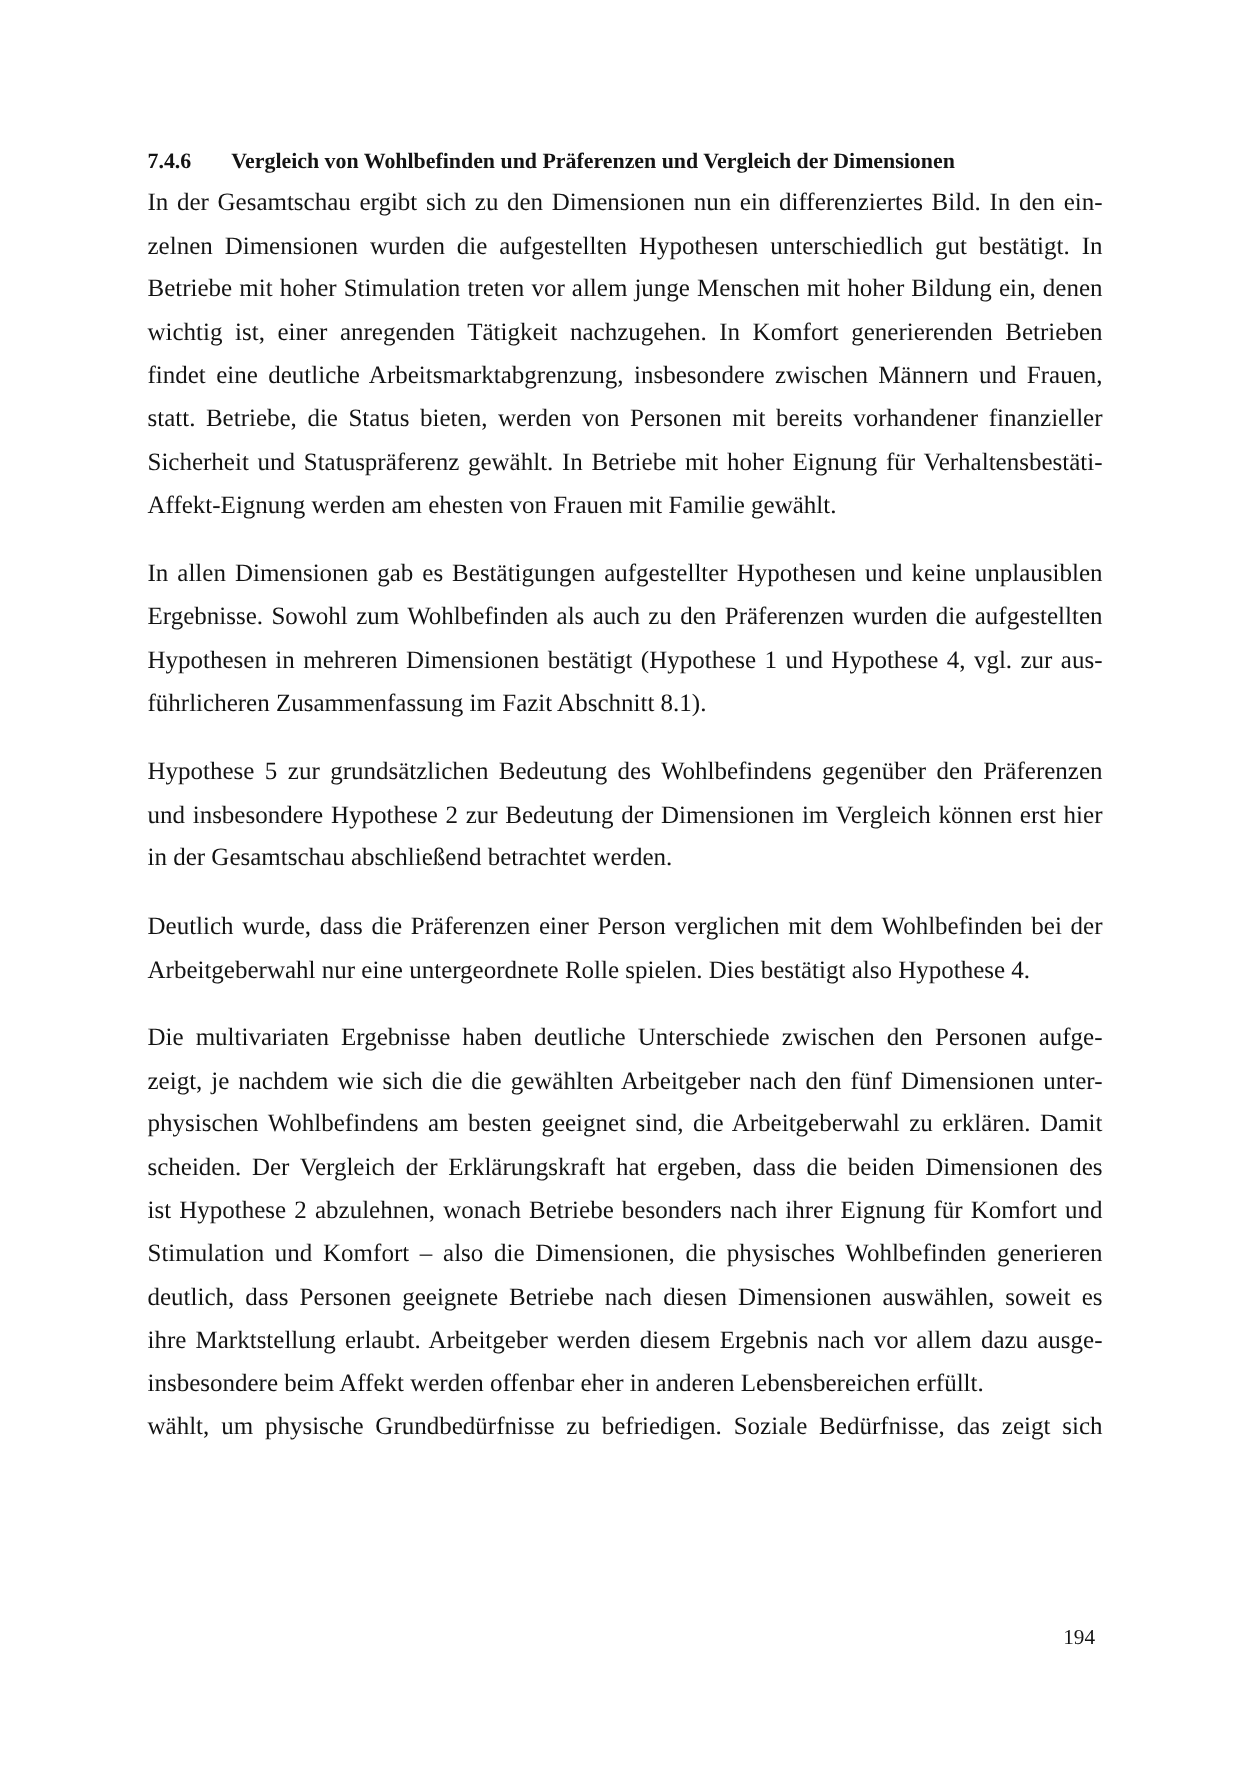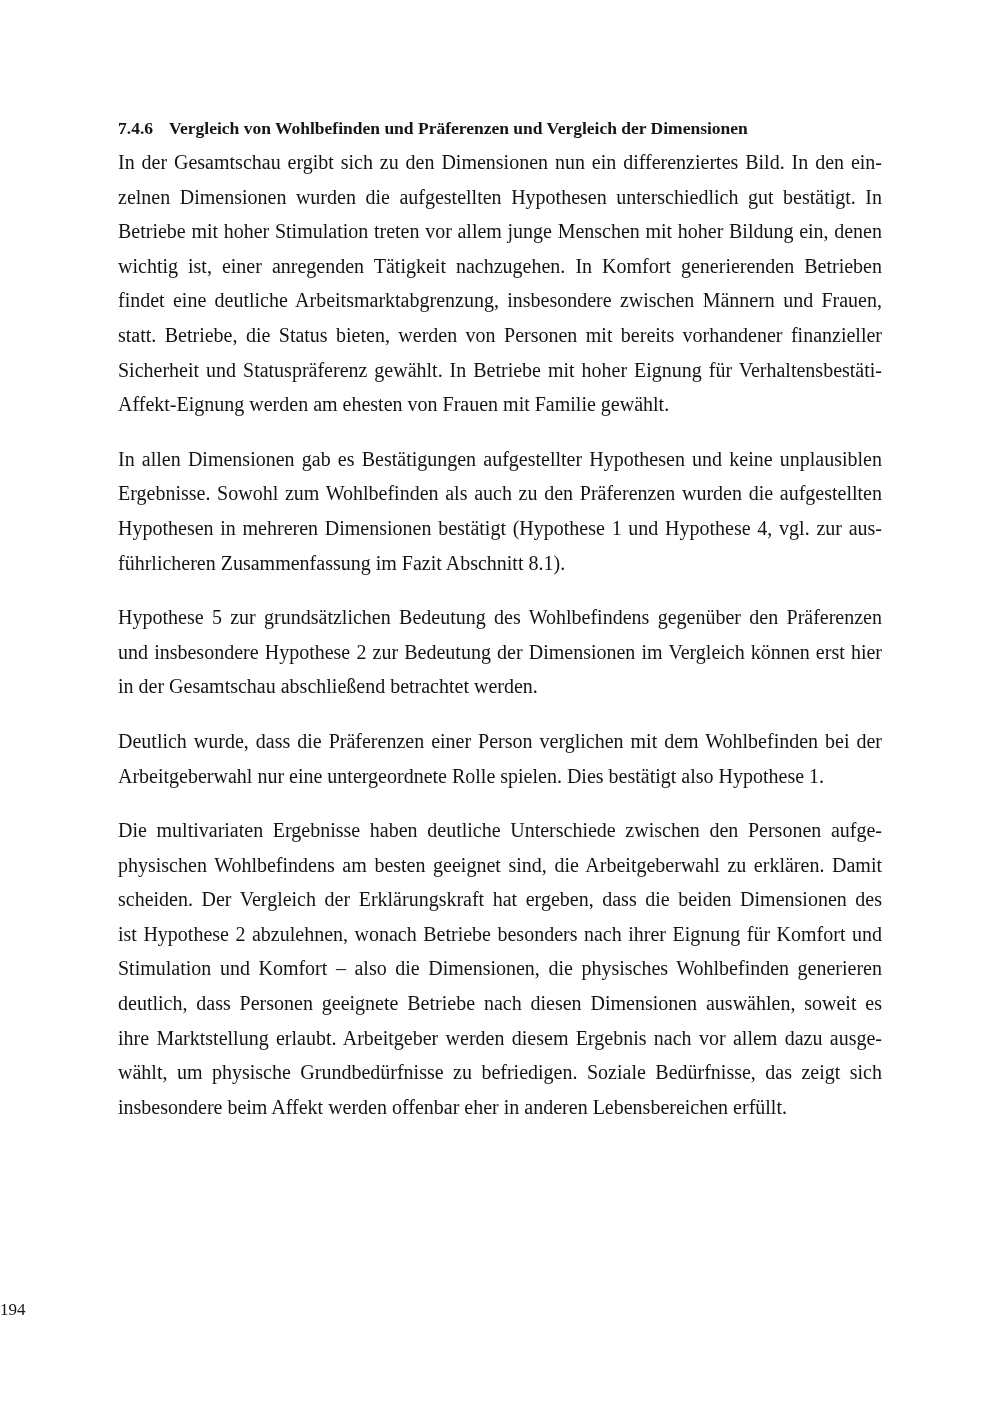--- a/index.html
+++ b/index.html
@@ -23,21 +23,21 @@
   }
   .heading {
     font-weight: bold;
     font-size: 17.5px;
     line-height: 28px;
     margin: 0 0 3px 0;
     white-space: nowrap;
   }
   .heading .num {
     display: inline-block;
-    margin-right: 16px;
+    margin-right: 32px;
     text-align: center;
   }
   .para {
     margin: 0 0 20px 0;
   }
   .para:last-child {
     margin-bottom: 0;
   }
   .line {
     font-size: 20px;
@@ -48,21 +48,21 @@
   }
   .line.last {
     text-align: left;
     text-align-last: left;
   }
   .page-number {
     position: absolute;
     left: 0;
     top: 1296px;
     width: 876px;
-    text-align: left;
+    text-align: right;
     font-size: 17px;
     line-height: 28px;
   }
 </style>
 </head>
 <body>
 
 <div class="page">
   <h2 class="heading"><span class="num">7.4.6</span><span>Vergleich von Wohlbefinden und Präferenzen und Vergleich der Dimensionen</span></h2>
   <div>
@@ -82,29 +82,30 @@
         <div class="line">Hypothesen in mehreren Dimensionen bestätigt (Hypothese 1 und Hypothese 4, vgl. zur aus-</div>
         <div class="line last">führlicheren Zusammenfassung im Fazit Abschnitt 8.1).</div>
       </div>
       <div class="para">
         <div class="line">Hypothese 5 zur grundsätzlichen Bedeutung des Wohlbefindens gegenüber den Präferenzen</div>
         <div class="line">und insbesondere Hypothese 2 zur Bedeutung der Dimensionen im Vergleich können erst hier</div>
         <div class="line last">in der Gesamtschau abschließend betrachtet werden.</div>
       </div>
       <div class="para">
         <div class="line">Deutlich wurde, dass die Präferenzen einer Person verglichen mit dem Wohlbefinden bei der</div>
-        <div class="line last">Arbeitgeberwahl nur eine untergeordnete Rolle spielen. Dies bestätigt also Hypothese 1.</div>
+        <div class="line last">Arbeitgeberwahl nur eine untergeordnete Rolle spielen. Dies bestätigt also Hypothese 4.</div>
       </div>
       <div class="para">
         <div class="line">Die multivariaten Ergebnisse haben deutliche Unterschiede zwischen den Personen aufge-</div>
+        <div class="line">zeigt, je nachdem wie sich die die gewählten Arbeitgeber nach den fünf Dimensionen unter-</div>
         <div class="line">physischen Wohlbefindens am besten geeignet sind, die Arbeitgeberwahl zu erklären. Damit</div>
         <div class="line">scheiden. Der Vergleich der Erklärungskraft hat ergeben, dass die beiden Dimensionen des</div>
         <div class="line">ist Hypothese 2 abzulehnen, wonach Betriebe besonders nach ihrer Eignung für Komfort und</div>
         <div class="line">Stimulation und Komfort – also die Dimensionen, die physisches Wohlbefinden generieren</div>
         <div class="line">deutlich, dass Personen geeignete Betriebe nach diesen Dimensionen auswählen, soweit es</div>
         <div class="line">ihre Marktstellung erlaubt. Arbeitgeber werden diesem Ergebnis nach vor allem dazu ausge-</div>
+        <div class="line last">insbesondere beim Affekt werden offenbar eher in anderen Lebensbereichen erfüllt.</div>
         <div class="line">wählt, um physische Grundbedürfnisse zu befriedigen. Soziale Bedürfnisse, das zeigt sich</div>
-        <div class="line last">insbesondere beim Affekt werden offenbar eher in anderen Lebensbereichen erfüllt.</div>
       </div>
     </div>
 </div>
 
 <div class="page-number">194</div>
 
 </body></html>

